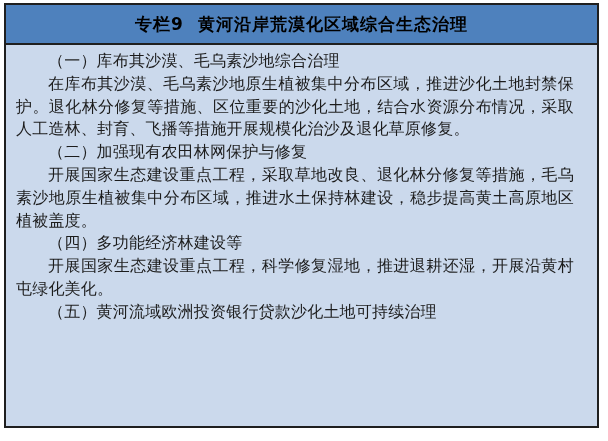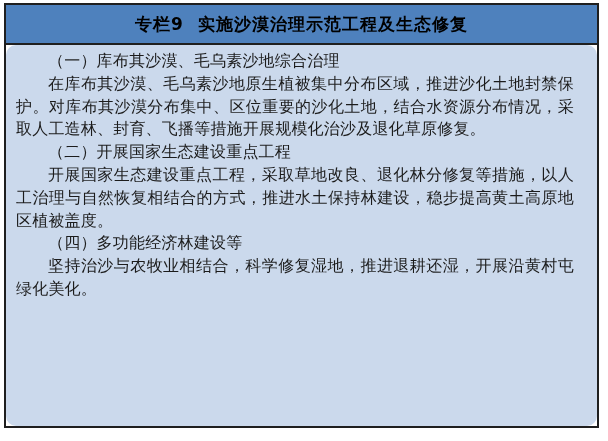--- a/index.html
+++ b/index.html
@@ -29,38 +29,38 @@
     letter-spacing:1px;
   }
   .panel-header .hdr-label{margin-right:14px;}
   .panel-body{
     background:var(--body-bg);
     flex:1 1 auto;
     padding:5px 23px 6px 10px;
     font-size:16px;line-height:22.8px;
     text-align:justify;
     overflow:hidden;
-    border-radius:10px;
   }
   .sec-heading,.sec-para{
     margin:0;padding:0;
     font-size:16px;font-weight:normal;
     text-indent:2em;
     letter-spacing:0.2px;
   }
 </style>
 </head>
 <body>
 
 <div class="panel">
   <div class="panel-header">
     <span class="hdr-label">专栏9</span>
-    <span class="hdr-title">实施沙漠治理示范工程及生态修复</span>
+    <span class="hdr-title">黄河沿岸荒漠化区域综合生态治理</span>
   </div>
   <div class="panel-body">
     <h3 class="sec-heading">（一）库布其沙漠、毛乌素沙地综合治理</h3>
-    <p class="sec-para">在库布其沙漠、毛乌素沙地原生植被集中分布区域，推进沙化土地封禁保护。对库布其沙漠分布集中、区位重要的沙化土地，结合水资源分布情况，采取人工造林、封育、飞播等措施开展规模化治沙及退化草原修复。</p>
-    <h3 class="sec-heading">（二）开展国家生态建设重点工程</h3>
-    <p class="sec-para">开展国家生态建设重点工程，采取草地改良、退化林分修复等措施，以人工治理与自然恢复相结合的方式，推进水土保持林建设，稳步提高黄土高原地区植被盖度。</p>
+    <p class="sec-para">在库布其沙漠、毛乌素沙地原生植被集中分布区域，推进沙化土地封禁保护。退化林分修复等措施、区位重要的沙化土地，结合水资源分布情况，采取人工造林、封育、飞播等措施开展规模化治沙及退化草原修复。</p>
+    <h3 class="sec-heading">（二）加强现有农田林网保护与修复</h3>
+    <p class="sec-para">开展国家生态建设重点工程，采取草地改良、退化林分修复等措施，毛乌素沙地原生植被集中分布区域，推进水土保持林建设，稳步提高黄土高原地区植被盖度。</p>
     <h3 class="sec-heading">（四）多功能经济林建设等</h3>
-    <p class="sec-para">坚持治沙与农牧业相结合，科学修复湿地，推进退耕还湿，开展沿黄村屯绿化美化。</p>
+    <p class="sec-para">开展国家生态建设重点工程，科学修复湿地，推进退耕还湿，开展沿黄村屯绿化美化。</p>
+    <h3 class="sec-heading">（五）黄河流域欧洲投资银行贷款沙化土地可持续治理</h3>
   </div>
 </div>
 
 </body></html>

